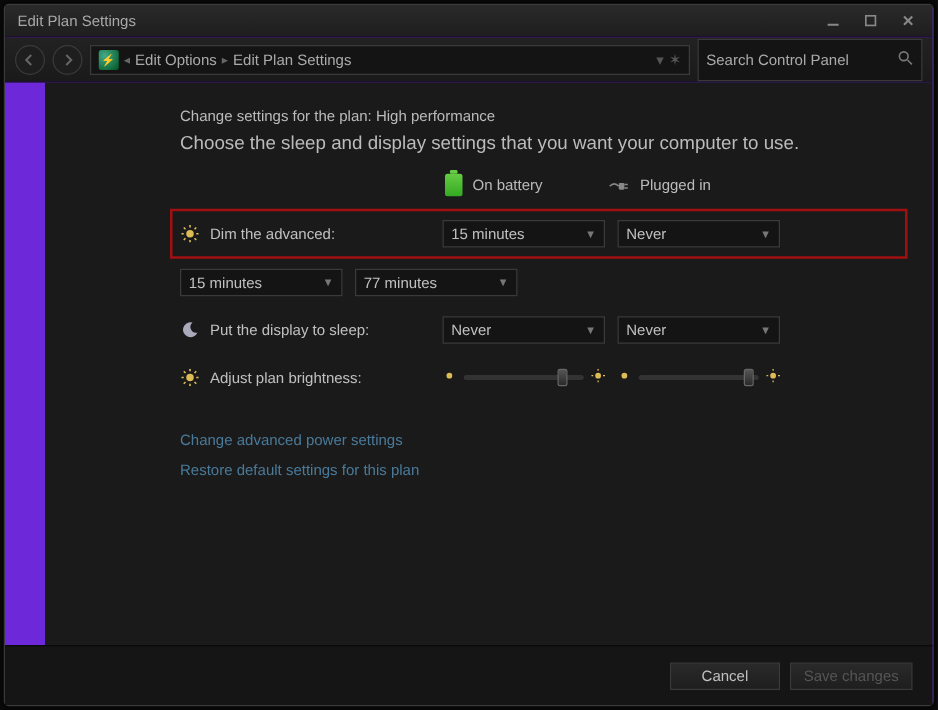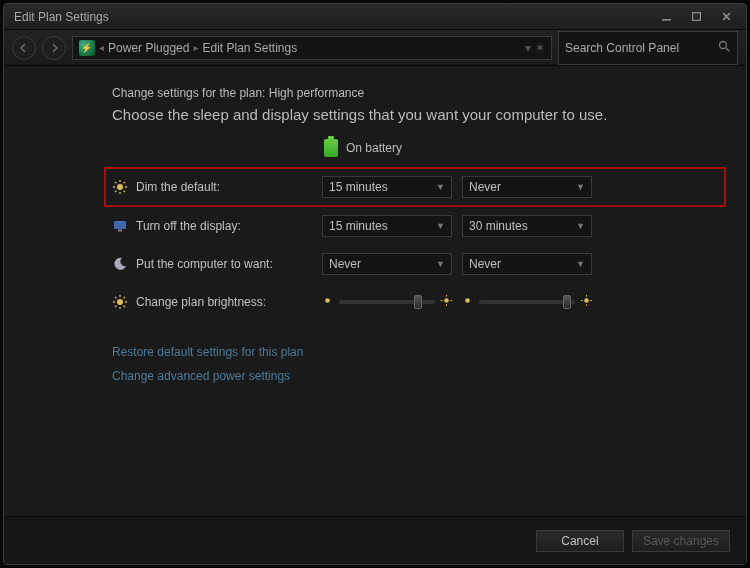--- a/index.html
+++ b/index.html
@@ -83,20 +83,21 @@
     color: #aaa;
     font-size: 12px;
     justify-content: space-between;
   }
   .searchbox .sicon { color:#777; }
   .content {
     flex: 1;
     padding: 20px 20px 0 108px;
     background: #1a1a1a;
     overflow: hidden;
+    margin-left: 32px;
   }
   .heading { color:#bbb; font-size:12px; margin-bottom:6px;}
   .sub { color:#bbb; font-size:15px; margin-bottom:16px;}
   .colheads {
     display:flex;
     padding-left: 212px;
     margin-bottom: 10px;
   }
   .colhead {
     width: 130px;
@@ -217,21 +218,21 @@
         </svg>
     </span>
     <span class="navbtn">
       <svg viewBox="0 0 10 10">
           <path d="M4 1 L8 5 L4 9" fill="none" stroke="currentColor" stroke-width="1.6"></path>
         </svg>
     </span>
     <div class="breadcrumb">
       <span class="breadcrumb-icon">⚡</span>
       <span class="sep">◂</span>
-      <span>Power Plugged</span>
+      <span>Edit Options</span>
       <span class="sep">▸</span>
       <span>Edit Plan Settings</span>
       <span class="bc-tail">
         <span>▾</span>
         <span>✶</span>
       </span>
     </div>
     <div class="searchbox">
       <span>Search Control Panel</span>
       <span class="sicon">
@@ -244,80 +245,82 @@
   </div>
 
   <div class="content">
     <div class="heading">Change settings for the plan: High performance</div>
     <div class="sub">Choose the sleep and display settings that you want your computer to use.</div>
 
     <div class="colheads">
       <div class="colhead">
         <span class="battery-icon"></span>
         <span>On battery</span>
+      </div>
+      <div class="colhead">
+        <span class="plug-icon">
+          <svg viewBox="0 0 20 12">
+              <path d="M2 6 Q 6 2 10 6" fill="none" stroke="#888" stroke-width="1.5"></path>
+              <rect x="10" y="3" width="5" height="6" rx="1" fill="#888"></rect>
+              <line x1="15" y1="4.5" x2="18" y2="4.5" stroke="#888" stroke-width="1.3"></line>
+              <line x1="15" y1="7.5" x2="18" y2="7.5" stroke="#888" stroke-width="1.3"></line>
+            </svg>
+        </span>
+        <span>Plugged in</span>
       </div>
     </div>
 
     <div class="row highlight">
       <div class="rowlabel">
         <span class="rowicon sun-icon">
           <svg viewBox="0 0 14 14">
               <circle cx="7" cy="7" r="3" fill="#db5"></circle>
               <g stroke="#db5" stroke-width="1.3">
                 <line x1="7" y1="0" x2="7" y2="2"></line>
                 <line x1="7" y1="12" x2="7" y2="14"></line>
                 <line x1="0" y1="7" x2="2" y2="7"></line>
                 <line x1="12" y1="7" x2="14" y2="7"></line>
                 <line x1="2" y1="2" x2="3.4" y2="3.4"></line>
                 <line x1="10.6" y1="10.6" x2="12" y2="12"></line>
                 <line x1="10.6" y1="3.4" x2="12" y2="2"></line>
                 <line x1="2" y1="12" x2="3.4" y2="10.6"></line>
               </g>
             </svg>
         </span>
-        <span>Dim the default:</span>
+        <span>Dim the advanced:</span>
       </div>
       <div class="dropdown">
         <span>15 minutes</span>
         <span class="dd-arrow">▼</span>
       </div>
       <div class="dropdown">
         <span>Never</span>
         <span class="dd-arrow">▼</span>
       </div>
     </div>
 
     <div class="row">
-      <div class="rowlabel">
-        <span class="rowicon monitor-icon">
-          <svg viewBox="0 0 14 14">
-              <rect x="1" y="2" width="12" height="8" rx="1" fill="#46a"></rect>
-              <rect x="5" y="10.5" width="4" height="2" fill="#789"></rect>
-            </svg>
-        </span>
-        <span>Turn off the display:</span>
-      </div>
       <div class="dropdown">
         <span>15 minutes</span>
         <span class="dd-arrow">▼</span>
       </div>
       <div class="dropdown">
-        <span>30 minutes</span>
+        <span>77 minutes</span>
         <span class="dd-arrow">▼</span>
       </div>
     </div>
 
     <div class="row">
       <div class="rowlabel">
         <span class="rowicon moon-icon">
           <svg viewBox="0 0 14 14">
               <path d="M9 1 A6 6 0 1 0 13 9 A4.6 4.6 0 0 1 9 1 Z" fill="#aab"></path>
             </svg>
         </span>
-        <span>Put the computer to want:</span>
+        <span>Put the display to sleep:</span>
       </div>
       <div class="dropdown">
         <span>Never</span>
         <span class="dd-arrow">▼</span>
       </div>
       <div class="dropdown">
         <span>Never</span>
         <span class="dd-arrow">▼</span>
       </div>
     </div>
@@ -332,21 +335,21 @@
                 <line x1="7" y1="12" x2="7" y2="14"></line>
                 <line x1="0" y1="7" x2="2" y2="7"></line>
                 <line x1="12" y1="7" x2="14" y2="7"></line>
                 <line x1="2" y1="2" x2="3.4" y2="3.4"></line>
                 <line x1="10.6" y1="10.6" x2="12" y2="12"></line>
                 <line x1="10.6" y1="3.4" x2="12" y2="2"></line>
                 <line x1="2" y1="12" x2="3.4" y2="10.6"></line>
               </g>
             </svg>
         </span>
-        <span>Change plan brightness:</span>
+        <span>Adjust plan brightness:</span>
       </div>
       <div class="slider-cell">
         <span class="sun-sm"><svg viewBox="0 0 11 11">
               <circle cx="5.5" cy="5.5" r="2.3" fill="currentColor"></circle>
             </svg></span>
         <div class="slider">
           <div class="thumb" style="left:78%;"></div>
         </div>
         <span class="sun-sm"><svg viewBox="0 0 11 11">
               <circle cx="5.5" cy="5.5" r="2.3" fill="currentColor"></circle>
@@ -371,22 +374,22 @@
                 <line x1="5.5" y1="0" x2="5.5" y2="1.6"></line>
                 <line x1="5.5" y1="9.4" x2="5.5" y2="11"></line>
                 <line x1="0" y1="5.5" x2="1.6" y2="5.5"></line>
                 <line x1="9.4" y1="5.5" x2="11" y2="5.5"></line>
               </g>
             </svg></span>
       </div>
     </div>
 
     <div class="links">
+      <div class="link">Change advanced power settings</div>
       <div class="link">Restore default settings for this plan</div>
-      <div class="link">Change advanced power settings</div>
     </div>
   </div>
 
   <div class="footer">
     <div class="btn">Cancel</div>
     <div class="btn disabled">Save changes</div>
   </div>
 
 </div>
 

